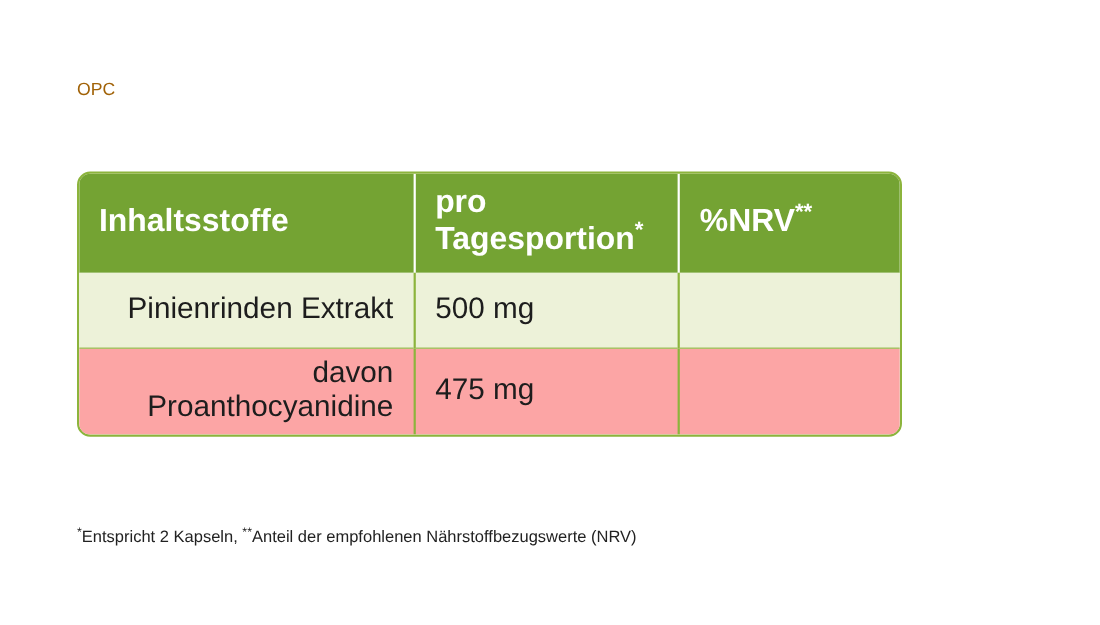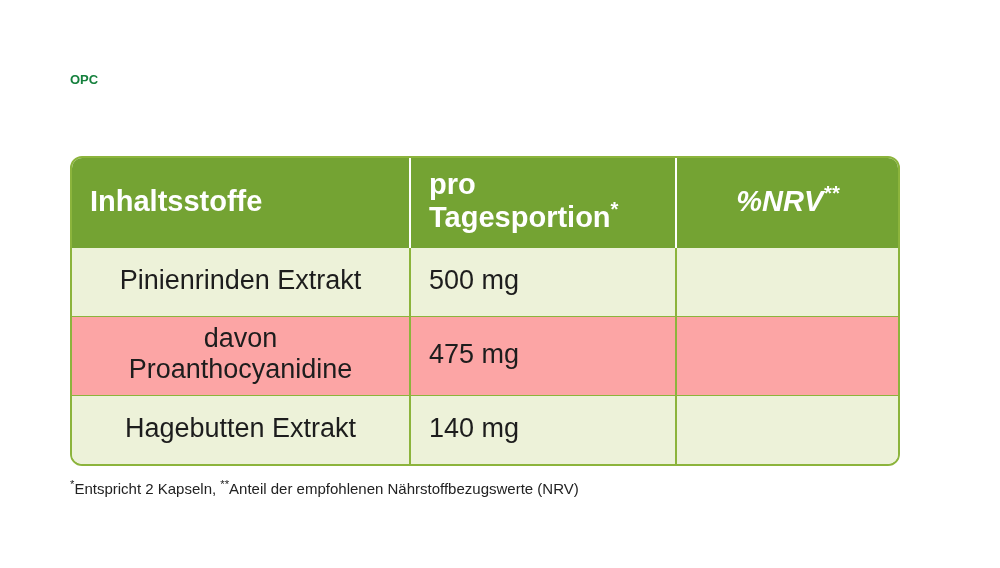--- a/index.html
+++ b/index.html
@@ -30,32 +30,32 @@
   }
   .product-title {
     font-size: 19px;
     font-weight: bold;
     letter-spacing: 0.6px;
     color: #161616;
     margin: 0;
     line-height: 1.2;
   }
   .product-subtitle {
-    font-size: 13px;
-    font-weight: bold;
-    color: #15803d;
+    font-size: 16px;
+    font-weight: normal;
+    color: #a16207;
     margin: 4px 0 0 0;
     line-height: 1.2;
   }
 
   .table-wrap {
     position: absolute;
     left: 70px;
     top: 156px;
-    width: 830px;
+    width: 750px;
     border: 2px solid #8cb43c;
     border-radius: 12px;
     overflow: hidden;
     background: #ffffff;
     box-sizing: border-box;
   }
 
   table.nutrition {
     border-collapse: collapse;
     width: 100%;
@@ -77,23 +77,22 @@
   }
   th.col-name {
     text-align: left;
     width: 42%;
   }
   th.col-dose {
     text-align: left;
     width: 32%;
   }
   th.col-nrv {
-    text-align: center;
+    text-align: left;
     width: 26%;
-    font-style: italic;
   }
   .sup {
     font-size: 0.7em;
     vertical-align: super;
     line-height: 0;
   }
 
   table.nutrition tbody td {
     font-size: 27px;
     color: #1d1d1d;
@@ -102,21 +101,21 @@
     vertical-align: middle;
     border-right: 2px solid #8cb43c;
     border-top: 1px solid #8cb43c;
   }
   table.nutrition tbody tr:first-child td {
     border-top: none;
   }
   table.nutrition tbody td:last-child {
     border-right: none;
   }
-  td.col-name { text-align: center; }
+  td.col-name { text-align: right; }
   td.col-dose { }
   td.col-nrv  { text-align: right; }
 
   tr.row-alt td {
     background: #edf2d9;
   }
   tr.row-plain td {
     background: #fca5a5;
   }
 
@@ -154,25 +153,20 @@
         <tr class="row-alt">
           <td class="col-name">Pinienrinden Extrakt</td>
           <td class="col-dose">500 mg</td>
           <td class="col-nrv"></td>
         </tr>
         <tr class="row-plain">
           <td class="col-name">davon Proanthocyanidine</td>
           <td class="col-dose">475 mg</td>
           <td class="col-nrv"></td>
         </tr>
-        <tr class="row-alt">
-          <td class="col-name">Hagebutten Extrakt</td>
-          <td class="col-dose">140 mg</td>
-          <td class="col-nrv"></td>
-        </tr>
       </tbody>
     </table>
   </div>
 
   <div class="footnote">
     <span class="sup">*</span><span>Entspricht 2 Kapseln, </span><span class="sup">**</span><span>Anteil der empfohlenen Nährstoffbezugswerte (NRV)</span>
   </div>
 
 </div>
 

